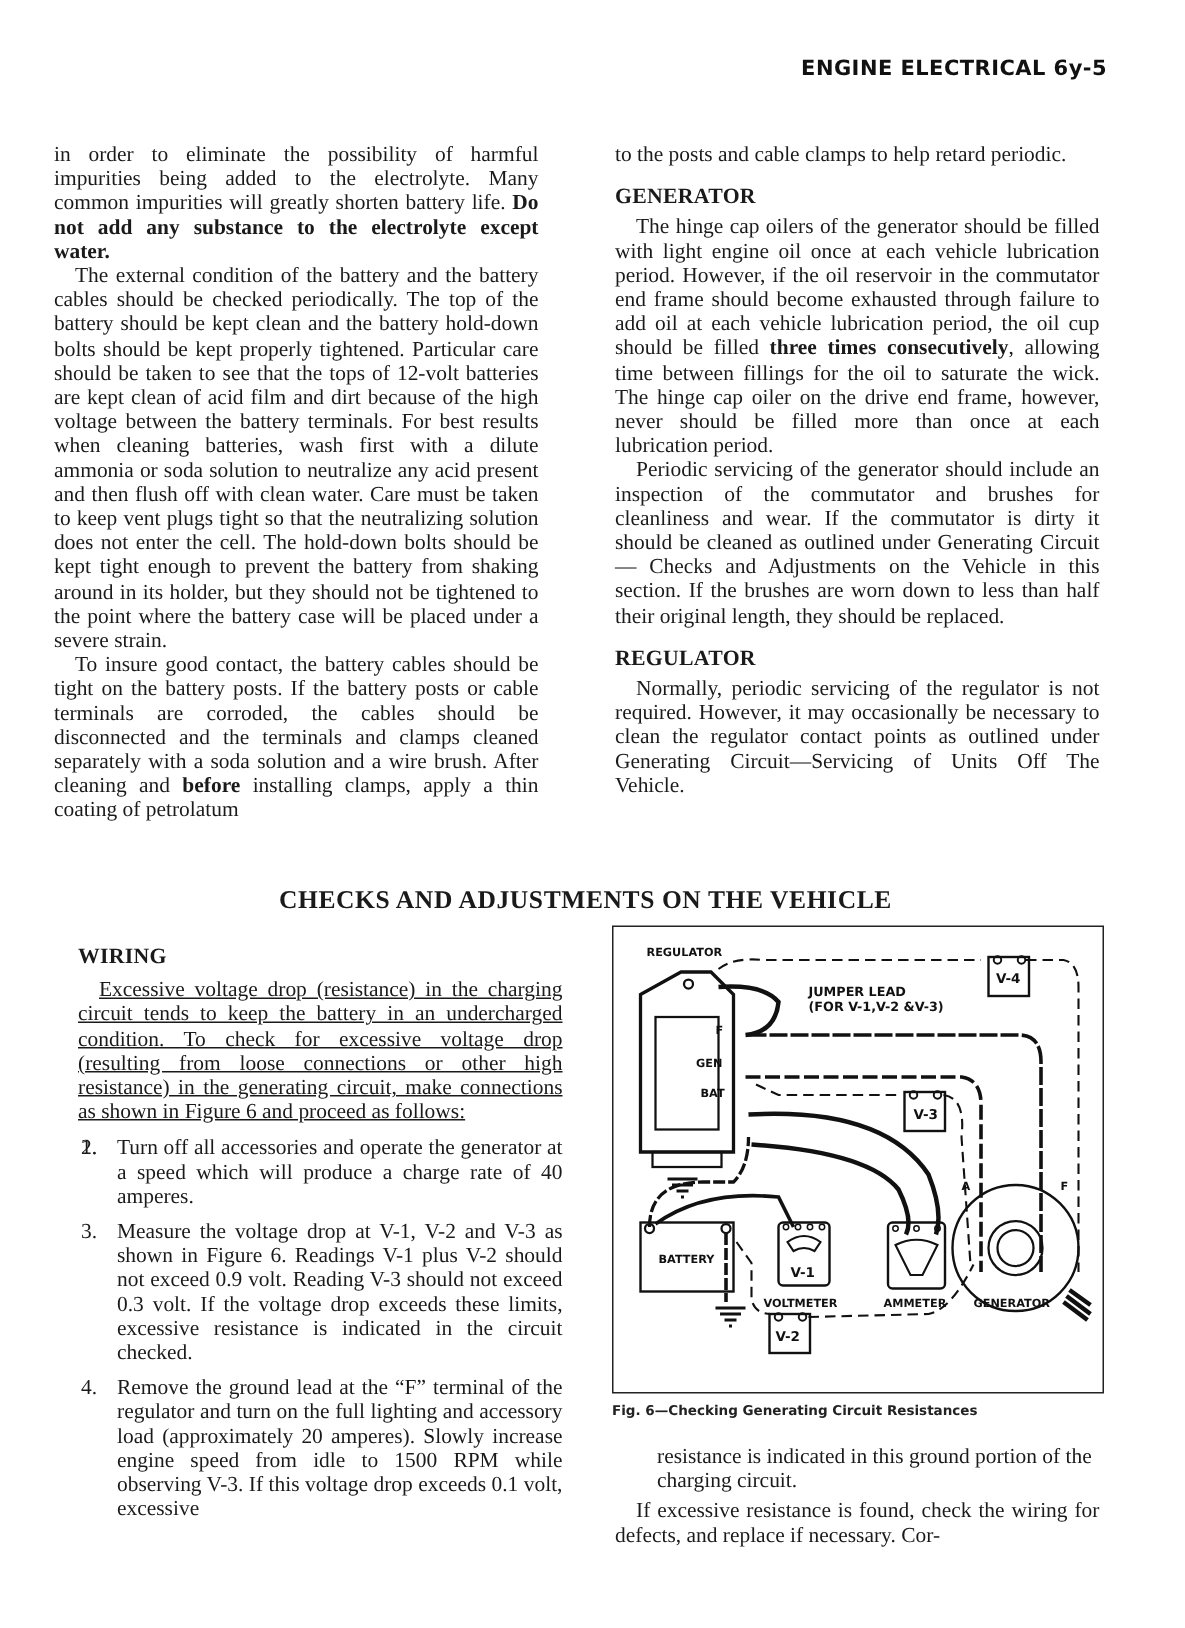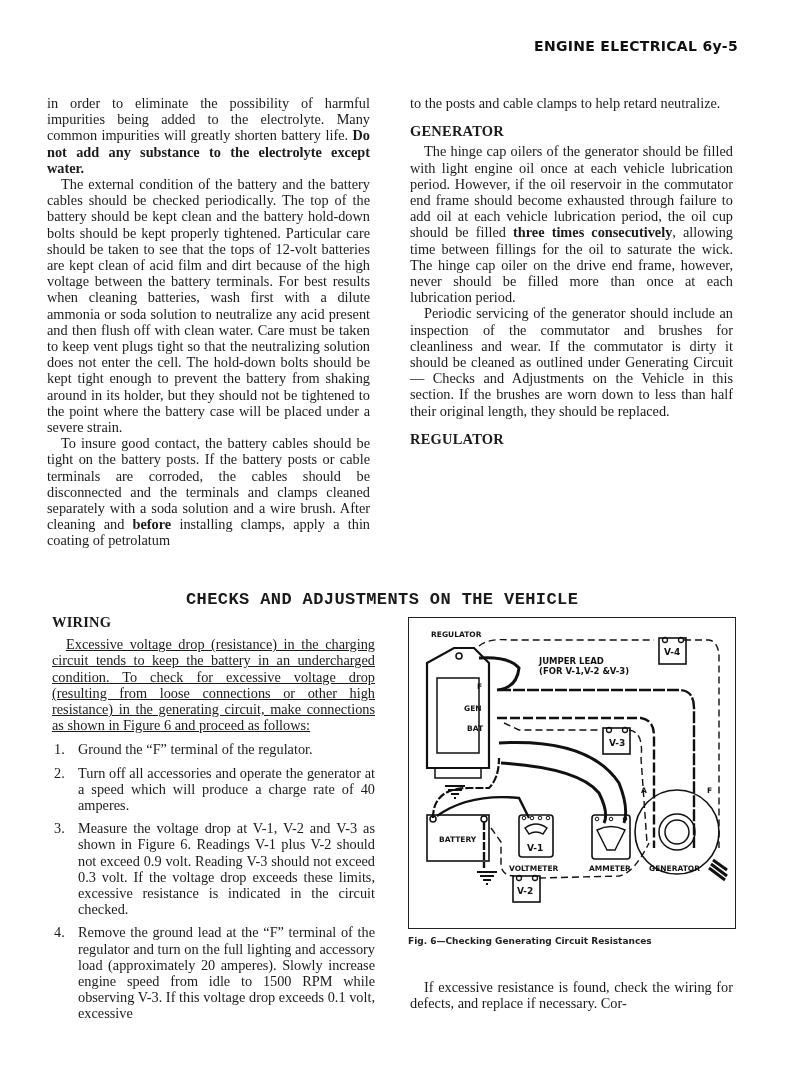--- a/index.html
+++ b/index.html
@@ -5,55 +5,56 @@
   html,body{margin:0;padding:0;background:#fff;}
   body{width:790px;height:1085px;position:relative;overflow:hidden;color:#1a1a1a;
        font-family:"Liberation Serif","DejaVu Serif",serif;}
   .running-head{position:absolute;top:38px;right:52px;font-family:"DejaVu Sans","Liberation Sans",sans-serif;
        font-weight:bold;font-size:14px;letter-spacing:0.3px;color:#111;}
   .col{position:absolute;font-size:14.3px;line-height:16.2px;text-align:justify;}
   .col p{margin:0;}
   .indent{text-indent:14px;}
   .b{font-weight:bold;}
   .h3{font-weight:bold;font-size:14.5px;margin:12px 0 4px 0;letter-spacing:0.2px;}
-  .sec-head{position:absolute;top:590px;left:186px;font-weight:bold;font-size:17px;letter-spacing:0.4px;font-family:Liberation Mono, monospace;}
+  .sec-head{position:absolute;top:590px;left:186px;font-weight:bold;font-size:17px;letter-spacing:0.4px;}
   ol.steps{list-style:none;margin:0;padding:0;}
   ol.steps li{position:relative;padding-left:26px;margin-bottom:7px;}
   ol.steps li .num{position:absolute;left:2px;top:0;}
   .figure{position:absolute;left:408px;top:617px;width:326px;height:310px;border:1.5px solid #222;background:#fff;}
   .fig-caption{position:absolute;left:408px;top:936px;width:326px;
        font-family:"DejaVu Sans","Liberation Sans",sans-serif;font-weight:bold;font-size:9px;color:#222;}
   svg text{font-family:"DejaVu Sans","Liberation Sans",sans-serif;font-weight:bold;}
 </style>
 </head>
 <body>
 
 <div class="running-head">ENGINE ELECTRICAL 6y-5</div>
 
-<div class="col" style="left:47px;top:95px;width:323px;">
+<div class="col" style="left:36px;top:95px;width:323px;">
   <p><span>in order to eliminate the possibility of harmful impurities being added to the electrolyte. Many common impurities will greatly shorten battery life. </span><span class="b">Do not add any substance to the electrolyte except water.</span></p>
   <p class="indent">The external condition of the battery and the battery cables should be checked periodically. The top of the battery should be kept clean and the battery hold-down bolts should be kept properly tightened. Particular care should be taken to see that the tops of 12-volt batteries are kept clean of acid film and dirt because of the high voltage between the battery terminals. For best results when cleaning batteries, wash first with a dilute ammonia or soda solution to neutralize any acid present and then flush off with clean water. Care must be taken to keep vent plugs tight so that the neutralizing solution does not enter the cell. The hold-down bolts should be kept tight enough to prevent the battery from shaking around in its holder, but they should not be tightened to the point where the battery case will be placed under a severe strain.</p>
   <p class="indent"><span>To insure good contact, the battery cables should be tight on the battery posts. If the battery posts or cable terminals are corroded, the cables should be disconnected and the terminals and clamps cleaned separately with a soda solution and a wire brush. After cleaning and </span><span class="b">before</span><span> installing clamps, apply a thin coating of petrolatum</span></p>
 </div>
 
 <div class="col" style="left:410px;top:95px;width:323px;">
-  <p>to the posts and cable clamps to help retard neutralize.</p>
+  <p>to the posts and cable clamps to help retard periodic.</p>
   <div class="h3">GENERATOR</div>
   <p class="indent"><span>The hinge cap oilers of the generator should be filled with light engine oil once at each vehicle lubrication period. However, if the oil reservoir in the commutator end frame should become exhausted through failure to add oil at each vehicle lubrication period, the oil cup should be filled </span><span class="b">three times consecutively</span><span>, allowing time between fillings for the oil to saturate the wick. The hinge cap oiler on the drive end frame, however, never should be filled more than once at each lubrication period.</span></p>
   <p class="indent">Periodic servicing of the generator should include an inspection of the commutator and brushes for cleanliness and wear. If the commutator is dirty it should be cleaned as outlined under Generating Circuit — Checks and Adjustments on the Vehicle in this section. If the brushes are worn down to less than half their original length, they should be replaced.</p>
   <div class="h3">REGULATOR</div>
+  <p class="indent">Normally, periodic servicing of the regulator is not required. However, it may occasionally be necessary to clean the regulator contact points as outlined under Generating Circuit—Servicing of Units Off The Vehicle.</p>
 </div>
 
 <div class="sec-head">CHECKS AND ADJUSTMENTS ON THE VEHICLE</div>
 
 <div class="col" style="left:52px;top:614px;width:323px;">
-  <div class="h3" style="margin-top:0;margin-bottom:6px;">WIRING</div>
+  <div class="h3" style="margin-top:16px;margin-bottom:6px;">WIRING</div>
   <p class="indent" style="margin-bottom:8px;text-decoration:underline;">Excessive voltage drop (resistance) in the charging circuit tends to keep the battery in an undercharged condition. To check for excessive voltage drop (resulting from loose connections or other high resistance) in the generating circuit, make connections as shown in Figure 6 and proceed as follows:</p>
   <ol class="steps">
-    <li><span class="num">1.</span><span>Ground the “F” terminal of the regulator.</span></li>
+    <li><span class="num">1.</span></li>
     <li><span class="num">2.</span><span>Turn off all accessories and operate the generator at a speed which will produce a charge rate of 40 amperes.</span></li>
     <li><span class="num">3.</span><span>Measure the voltage drop at V-1, V-2 and V-3 as shown in Figure 6. Readings V-1 plus V-2 should not exceed 0.9 volt. Reading V-3 should not exceed 0.3 volt. If the voltage drop exceeds these limits, excessive resistance is indicated in the circuit checked.</span></li>
     <li><span class="num">4.</span><span>Remove the ground lead at the “F” terminal of the regulator and turn on the full lighting and accessory load (approximately 20 amperes). Slowly increase engine speed from idle to 1500 RPM while observing V-3. If this voltage drop exceeds 0.1 volt, excessive</span></li>
   </ol>
 </div>
 
 <div class="figure">
   <svg width="326" height="310" viewBox="0 0 326 310">
     <g fill="none" stroke="#111">
 
@@ -133,14 +134,15 @@
       <text x="180" y="253">AMMETER</text>
       <text x="240" y="253">GENERATOR</text>
       <text x="232" y="175">A</text>
       <text x="298" y="175">F</text>
     </g>
   </svg>
 </div>
 <div class="fig-caption">Fig. 6—Checking Generating Circuit Resistances</div>
 
 <div class="col" style="left:410px;top:963px;width:323px;">
-  <p class="indent" style="margin-top:16px;">If excessive resistance is found, check the wiring for defects, and replace if necessary. Cor-</p>
+  <p style="padding-left:28px;text-align:left;">resistance is indicated in this ground portion of the charging circuit.</p>
+  <p class="indent" style="margin-top:4px;">If excessive resistance is found, check the wiring for defects, and replace if necessary. Cor-</p>
 </div>
 
 </body></html>

